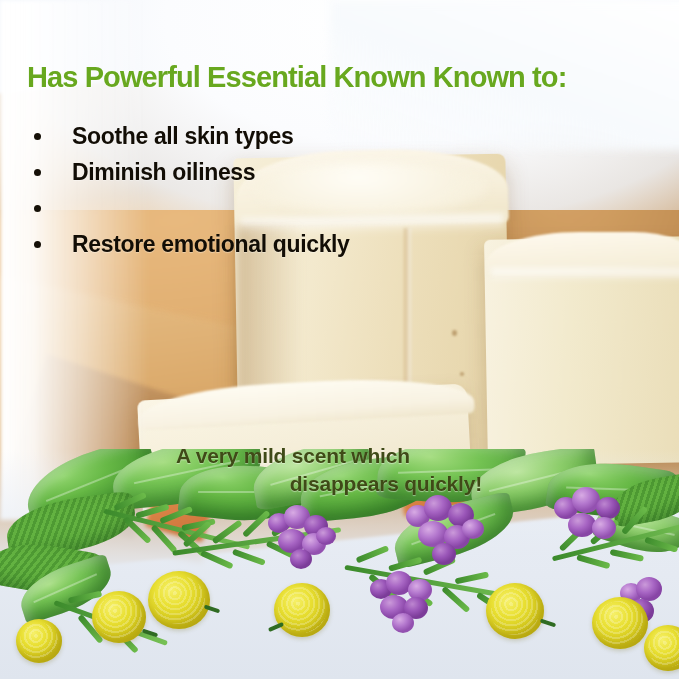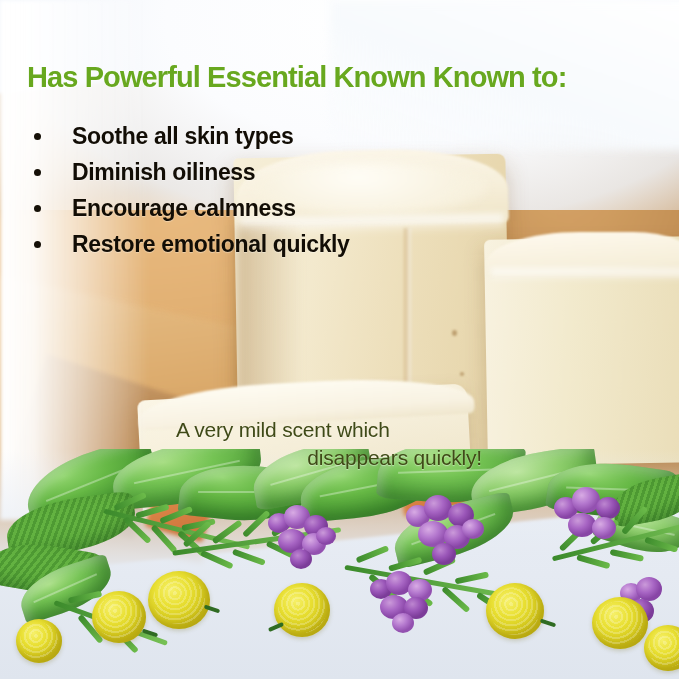--- a/index.html
+++ b/index.html
@@ -268,24 +268,24 @@
     margin-left:44px;
     font-size:23px;
     font-weight:700;
     letter-spacing:-.35px;
     color:#120d05;
     text-shadow:0 1px 1px rgba(255,255,255,.35);
     white-space:nowrap;
   }
 
   .tagline{
-    position:absolute;left:176px;top:416px;
+    position:absolute;left:176px;top:442px;
     width:330px;
     font-size:21px;
-    font-weight:400;
+    font-weight:700;
     line-height:1.32;
     color:#3f4a17;
     letter-spacing:-.2px;
     text-shadow:0 1px 1px rgba(255,255,255,.45);
   }
   .tag-l1{display:block;text-align:left;}
   .tag-l2{display:block;text-align:right;padding-right:24px;}
 </style>
 </head>
 <body>
@@ -470,21 +470,20 @@
       <li class="benefit">
         <span class="bullet-dot"></span>
         <span class="benefit-label">Soothe all skin types</span>
       </li>
       <li class="benefit">
         <span class="bullet-dot"></span>
         <span class="benefit-label">Diminish oiliness</span>
       </li>
       <li class="benefit">
         <span class="bullet-dot"></span>
-        <span class="benefit-label">Encourage  calmness</span>
       </li>
       <li class="benefit">
         <span class="bullet-dot"></span>
         <span class="benefit-label">Restore emotional quickly</span>
       </li>
     </ul>
 
     <div class="tagline">
       <span class="tag-l1">A very mild scent which</span>
       <span class="tag-l2">disappears quickly!</span>

